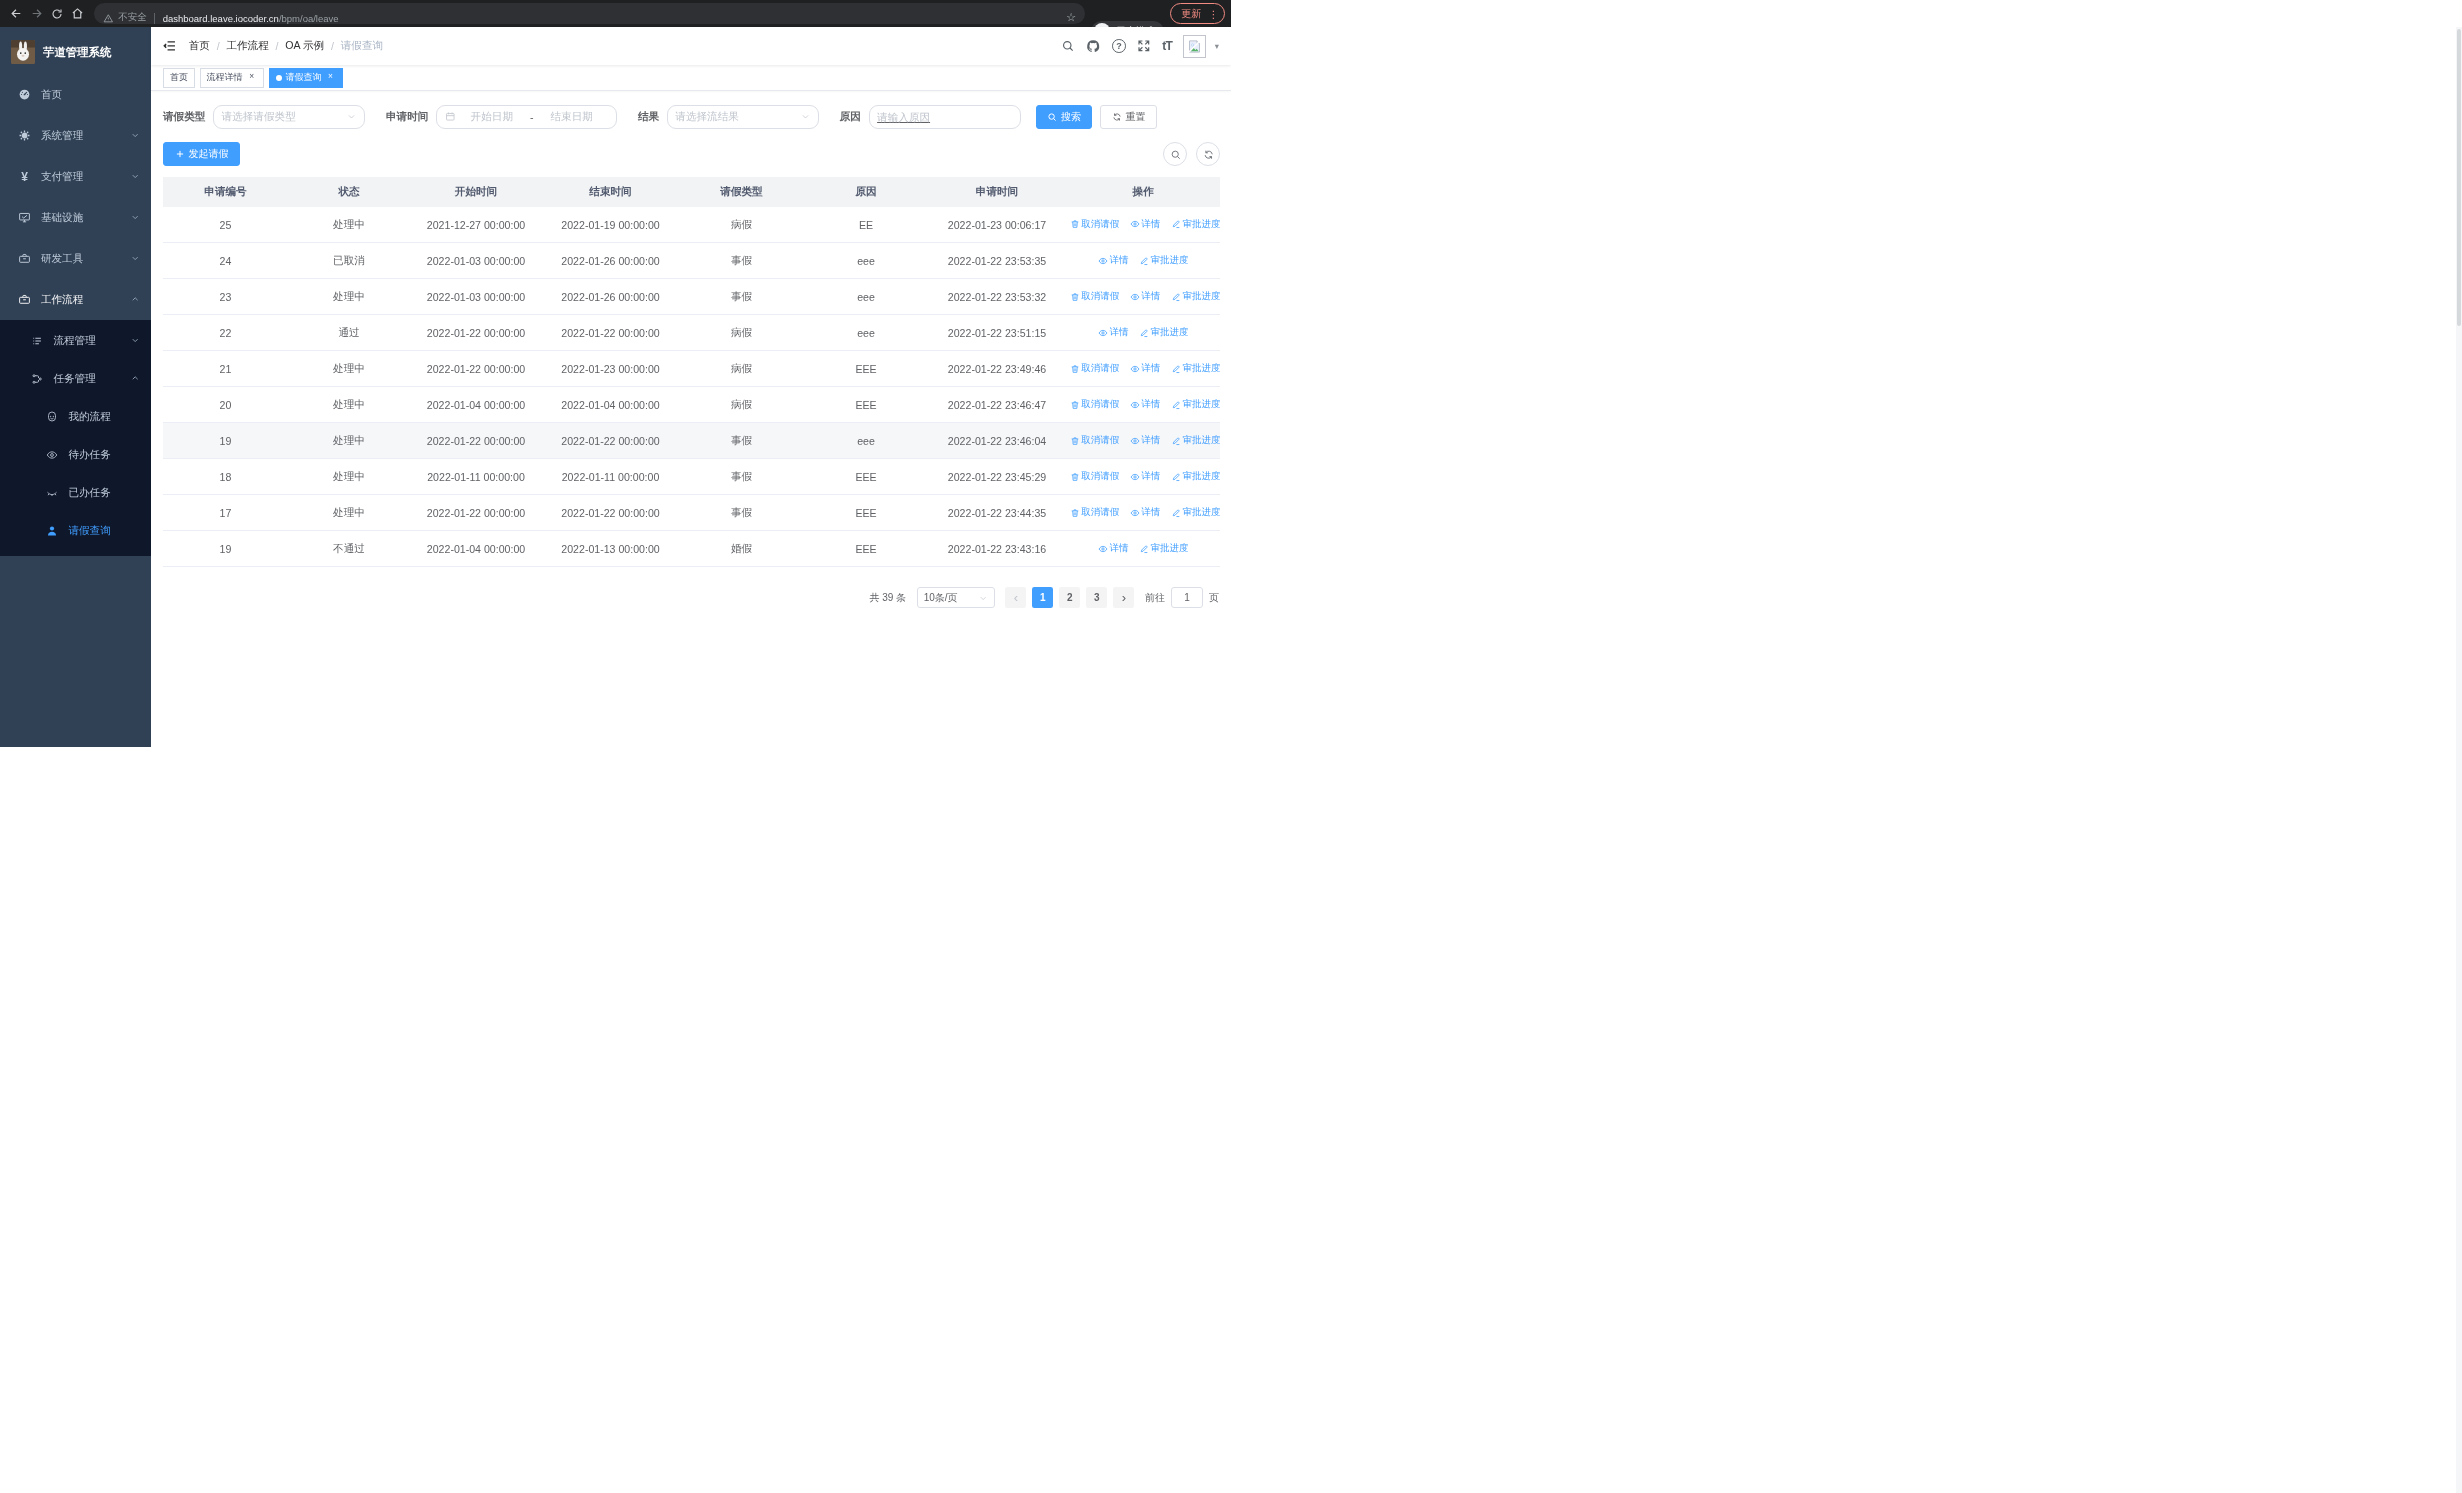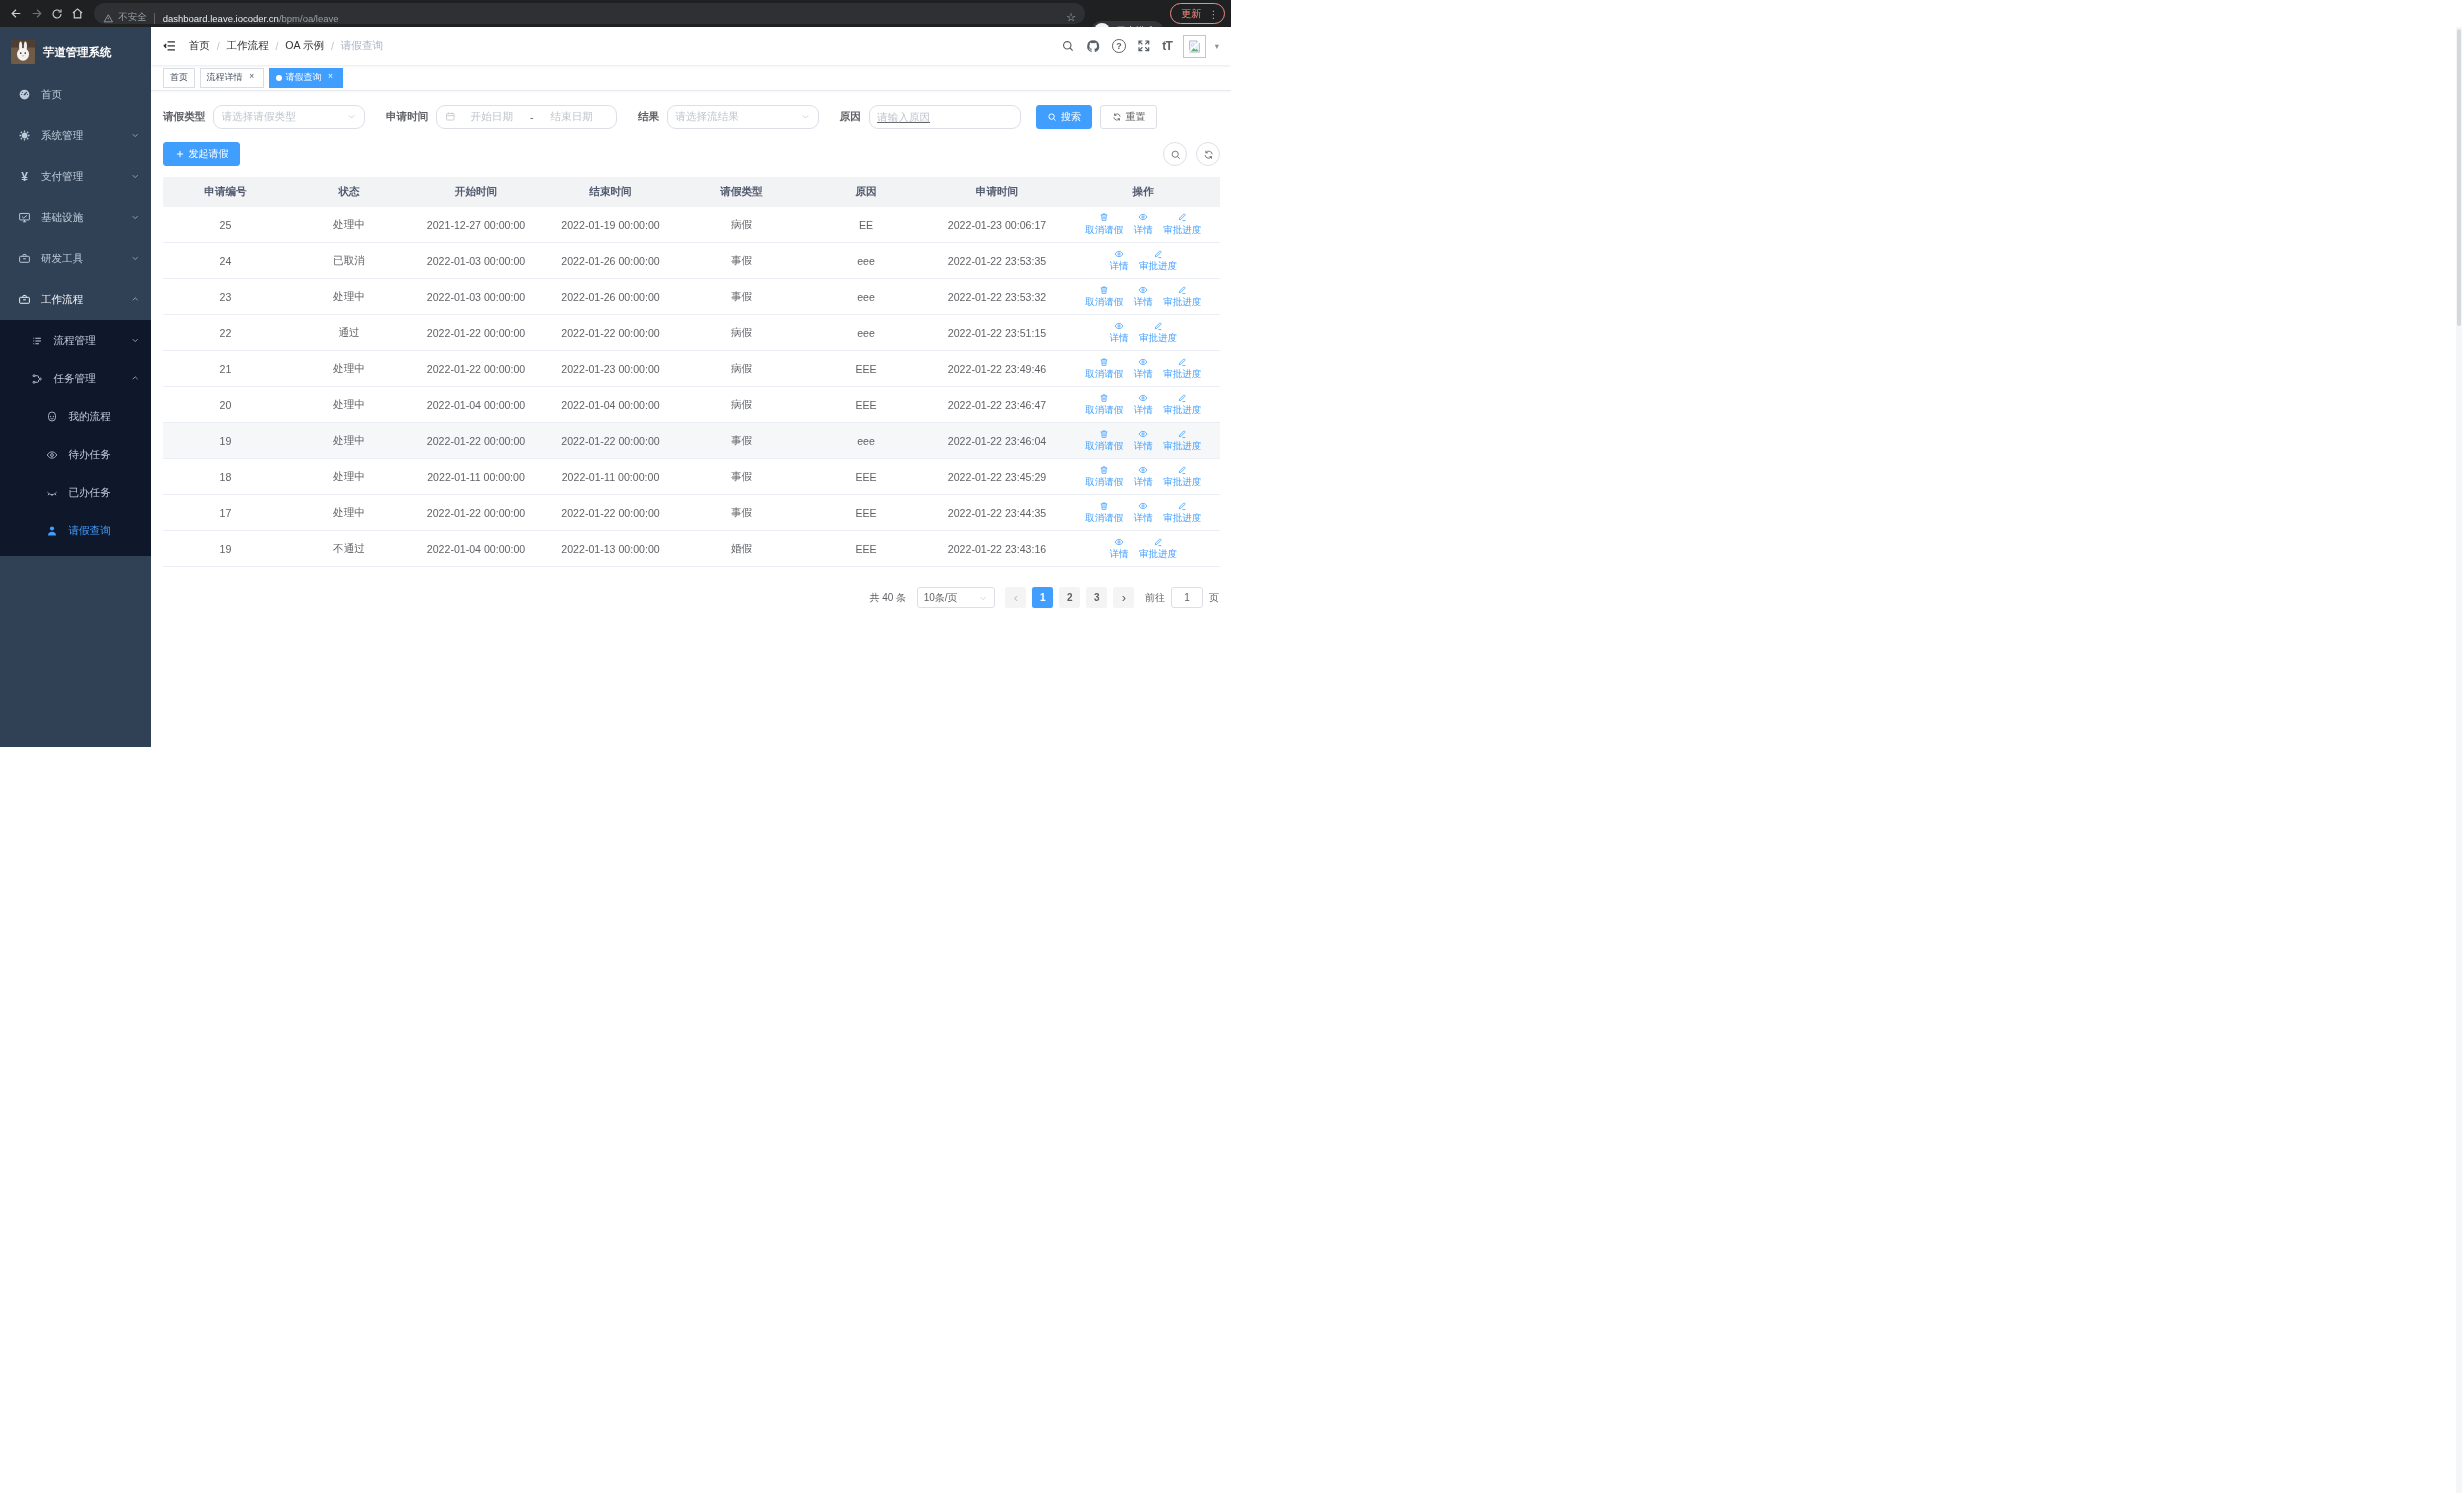--- a/index.html
+++ b/index.html
@@ -80,21 +80,21 @@
   .ml20 { margin-left:15px; } .ml10 { margin-left:7.6px; }
 
   .toolbar { margin-top:13.7px; display:flex; align-items:center; }
   .tool-circles { margin-left:auto; display:flex; gap:9px; }
   .circle-btn { width:24px; height:24px; border:0.8px solid #dcdfe6; border-radius:50%; background:#fff; color:#666b73; display:flex; align-items:center; justify-content:center; cursor:pointer; }
 
   table.grid { margin-top:10.6px; width:100%; border-collapse:collapse; font-size:10.6px; color:#606266; table-layout:fixed; }
   .grid th { height:30px; background:#f2f3f5; color:#515a6e; font-weight:700; font-size:10.6px; text-align:center; }
   .grid td { height:36px; border-bottom:0.8px solid #ebeef5; text-align:center; background:#fff; white-space:nowrap; overflow:hidden; }
   .grid tr.hl td { background:#f6f7f9; }
-  .op { color:#409eff; font-size:9.5px; display:inline-flex; align-items:center; gap:1.5px; margin:0 3.8px; cursor:pointer; white-space:nowrap;flex-direction:column; }
+  .op { color:#409eff; font-size:9.5px; display:inline-flex; align-items:center; gap:1.5px; margin:0 3.8px; cursor:pointer; white-space:nowrap; }
 
   .pagination { margin-top:20px; display:flex; justify-content:flex-end; align-items:center; gap:10.6px; font-size:10px; color:#606266; padding-right:1.5px; }
   .psize { width:78px; height:21px; border:0.8px solid #dcdfe6; border-radius:3px; background:#fff; display:flex; align-items:center; justify-content:space-between; padding:0 6px; cursor:pointer; }
   .pager { display:flex; gap:6px; align-items:center; }
   .pg { min-width:21px; height:21px; border-radius:2.3px; background:#f4f4f5; font-weight:700; font-size:10px; display:flex; align-items:center; justify-content:center; cursor:pointer; color:#606266; }
   .pg.arr { color:#c0c4cc; font-size:13px; font-weight:400; }
   .pg.arr.next { color:#606266; }
   .pg.active { background:#409eff; color:#fff; }
   .goto { display:flex; align-items:center; gap:6px; }
   .goto input { width:32px; height:21px; border:0.8px solid #dcdfe6; border-radius:3px; text-align:center; font:inherit; color:#606266; outline:none; }
@@ -788,21 +788,21 @@
                     <path d="M13 20.5h7"></path>
                   </svg>
                   <span>审批进度</span>
                 </span>
               </td>
             </tr>
           </tbody>
       </table>
 
       <div class="pagination">
-        <span>共 40 条</span>
+        <span>共 39 条</span>
         <span class="psize">
           <span>10条/页</span>
           <svg width="8.4" height="8.4" viewBox="0 0 24 24" fill="none" stroke="#c0c4cc" stroke-width="2">
               <path d="M5 9l7 7 7-7"></path>
             </svg>
         </span>
         <span class="pager">
           <span class="pg arr">‹</span>
           <span class="pg active">1</span>
           <span class="pg">2</span>

